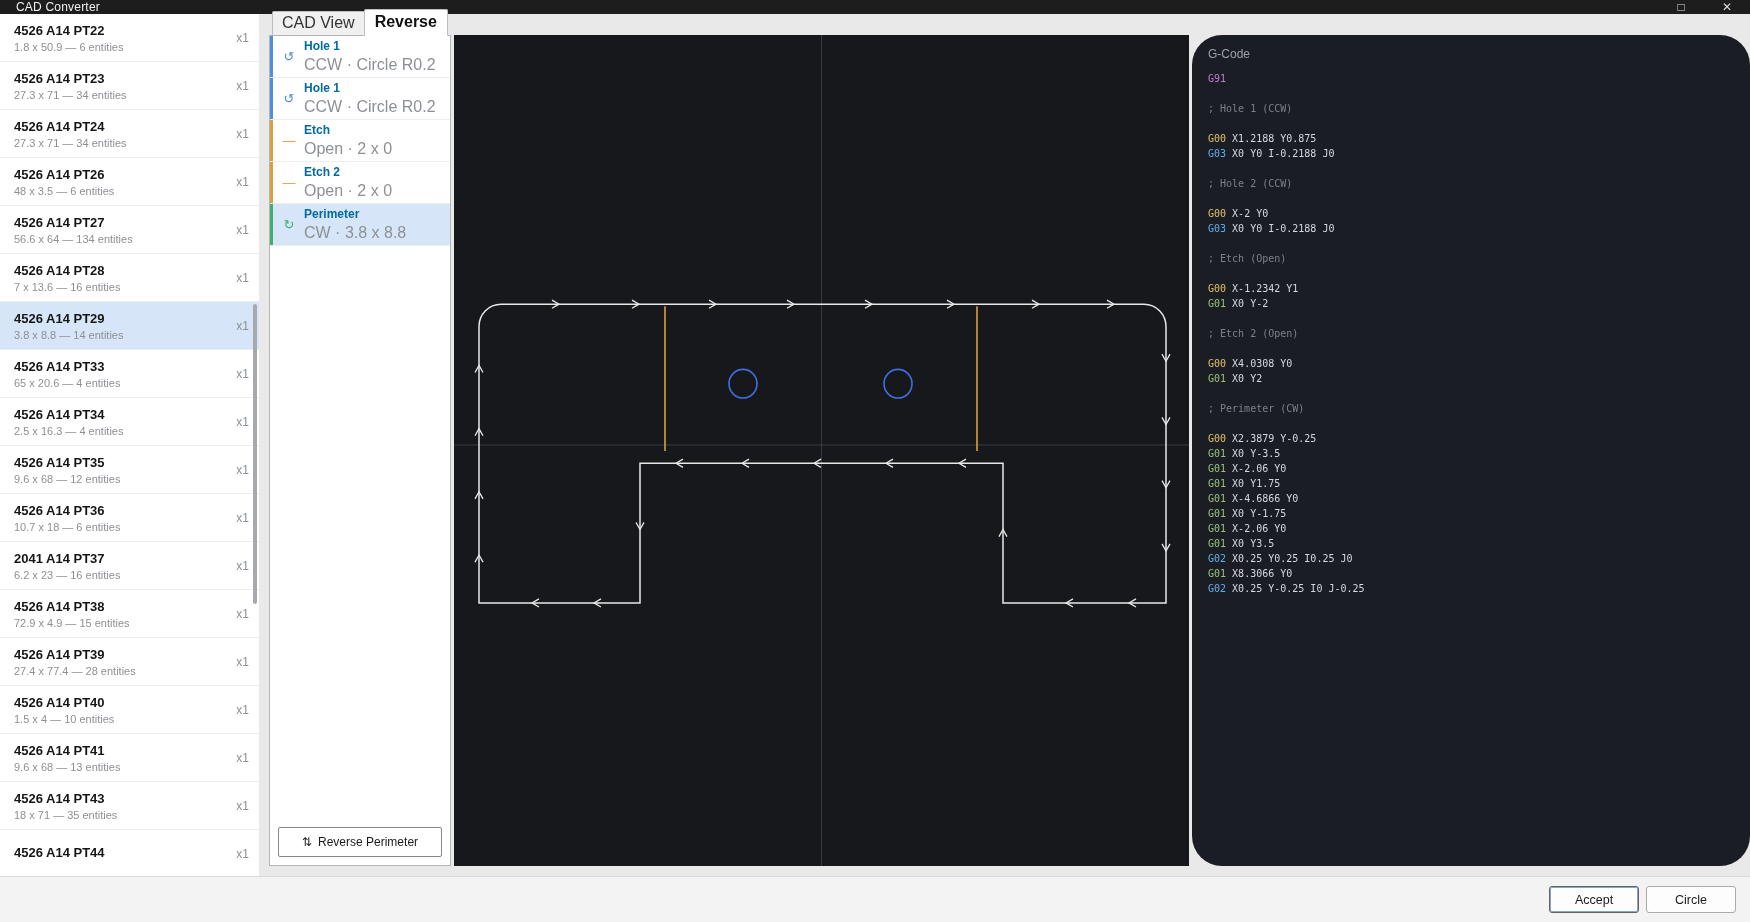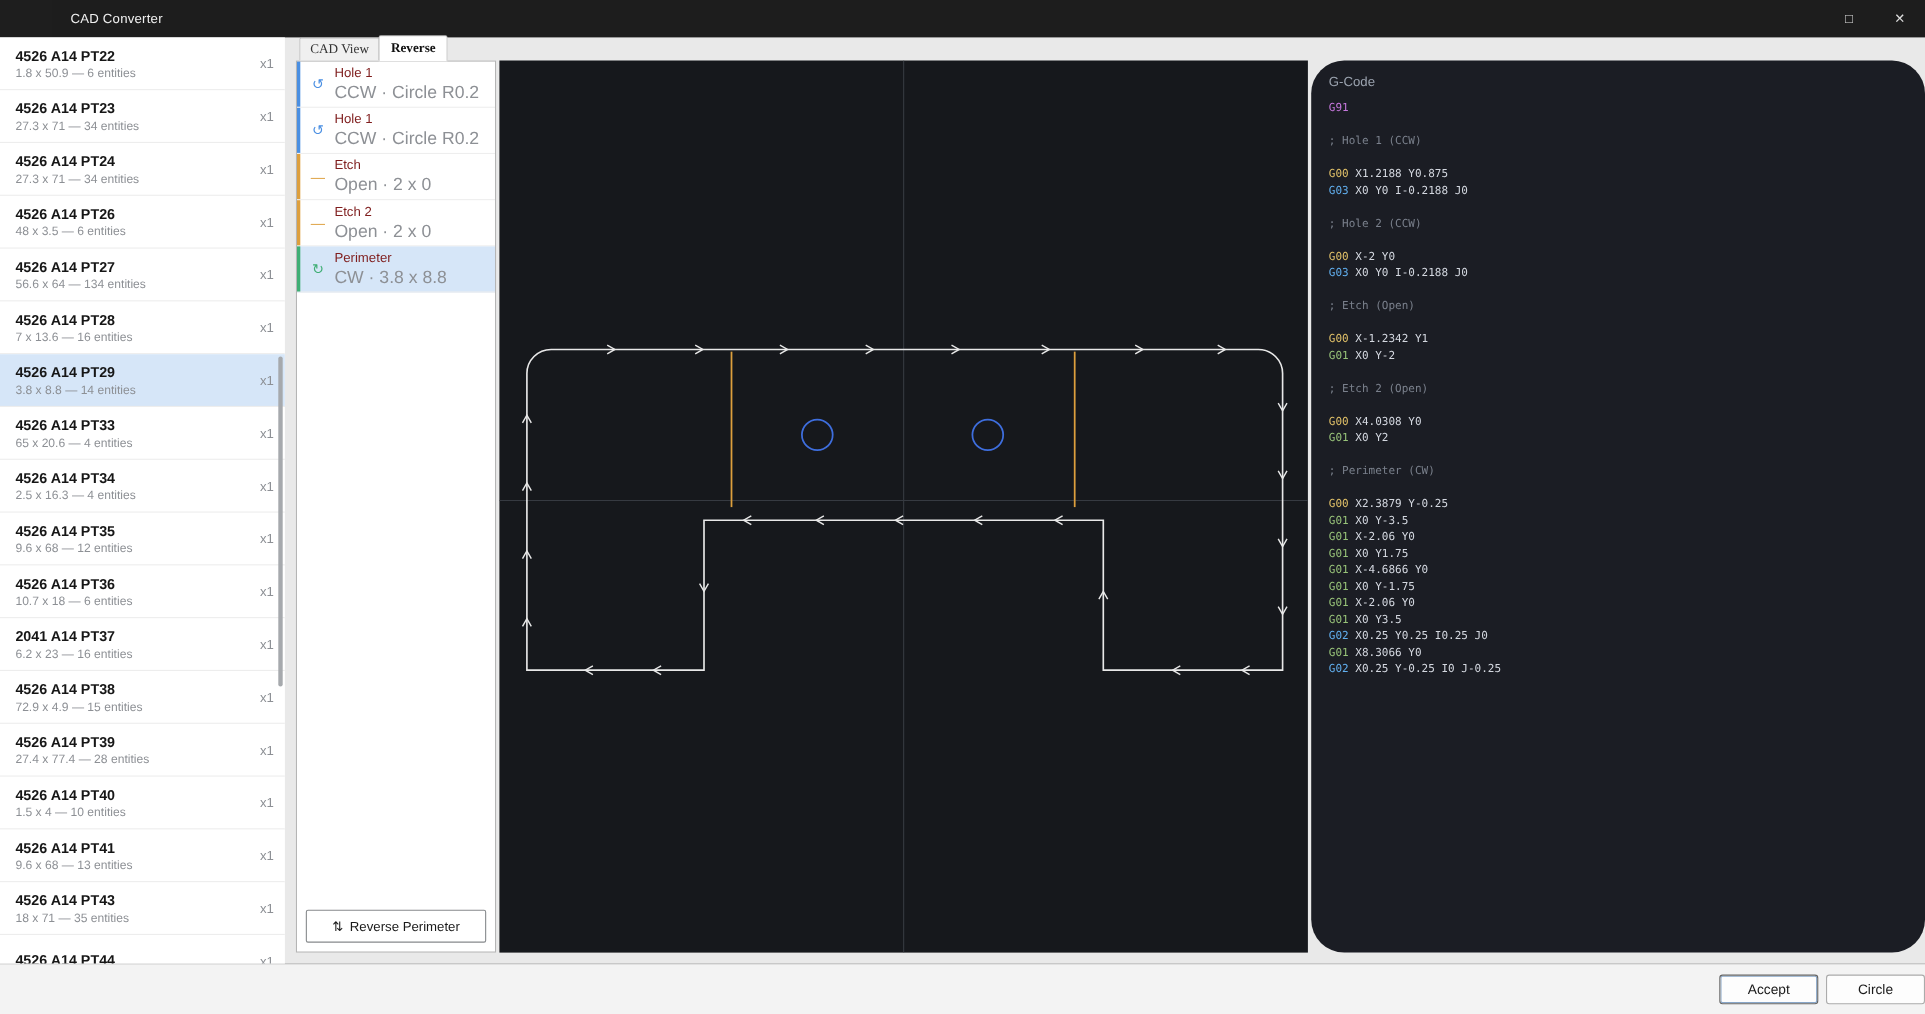--- a/index.html
+++ b/index.html
@@ -1,50 +1,50 @@
 <!DOCTYPE html>
 <html style="--accent_selection: #d6e6f8; --canvas_bg: #16181c; --gcode_bg: #1b1d24; --gcode_text: #d4d8e0; --gcode_rapid: #e0c068; --gcode_linear: #98c379; --gcode_arc: #61afef; --gcode_comment: #7a808c; --gcode_mode: #c678dd; --outline_color: #e8e8e8; --crosshair_color: #363a41; --etch_line_color: #dd9f3d; --hole_circle_color: #3e6ede;"><head>
 <meta charset="utf-8">
 <style>
   html,body{margin:0;padding:0;background:#1e1e1e;}
   body{width:1750px;height:922px;overflow:hidden;font-family:"Liberation Sans",sans-serif;}
   .window{width:1750px;height:922px;display:flex;flex-direction:column;}
 
   
-  .titlebar{height:34px;background:#1d1d1d;color:#f0f0f0;display:flex;align-items:center;flex:none;margin-left:48px;}
+  .titlebar{height:14px;background:#1d1d1d;color:#f0f0f0;display:flex;align-items:center;flex:none;}
   .titlebar-title{margin-left:16px;font-size:12px;letter-spacing:.2px;}
   .titlebar-controls{margin-left:auto;display:flex;height:100%;}
   .tb-btn{width:46px;height:100%;display:flex;align-items:center;justify-content:center;color:#dcdcdc;font-size:12px;cursor:default;}
 
   
   .main{flex:1;display:flex;background:#e9e9e9;min-height:0;}
 
   
   .parts-panel{width:259px;background:#fff;flex:none;position:relative;overflow:hidden;}
   .part-item{height:48px;display:flex;align-items:center;padding:0 10px 0 14px;box-sizing:border-box;border-bottom:1px solid #ededed;}
   .part-item.selected{background:var(--accent_selection,#d6e6f8);}
   .pi-text{flex:1;min-width:0;}
   .pi-name{font-size:13px;font-weight:bold;color:#161616;line-height:15px;white-space:nowrap;}
   .pi-detail{font-size:11px;color:#8d9095;margin-top:3px;white-space:nowrap;}
   .pi-qty{font-size:12px;color:#8d9095;margin-left:8px;}
   .parts-scrollbar{position:absolute;right:2px;top:290px;width:4px;height:300px;background:#a6a9ad;border-radius:2px;}
 
   
   .ops-col{width:182px;margin-left:10px;margin-bottom:10px;flex:none;display:flex;flex-direction:column;min-height:0;}
   .tabs-row{height:21px;display:flex;align-items:flex-end;padding-left:3px;flex:none;}
-  .tab{font-size:12px;color:#333;background:#f0f0f0;border:1px solid #bdbdbd;border-bottom:none;padding:2px 9px 3px;border-radius:2px 2px 0 0;margin-right:-1px;position:relative;cursor:default;font-family:Liberation Serif, serif;}
+  .tab{font-size:16px;color:#333;background:#f0f0f0;border:1px solid #bdbdbd;border-bottom:none;padding:2px 9px 3px;border-radius:2px 2px 0 0;margin-right:-1px;position:relative;cursor:default;}
   .tab.active{background:#fff;font-weight:bold;color:#111;padding:3px 10px 4px;margin-bottom:-1px;border-bottom:1px solid #fff;z-index:2;}
   .ops-panel{flex:1;background:#fff;border:1px solid #b5b5b5;display:flex;flex-direction:column;min-height:0;}
   .ops-list{flex:1;min-height:0;}
   .op-item{height:42px;display:flex;align-items:center;border-bottom:1px solid #eee;position:relative;padding-left:10px;box-sizing:border-box;}
   .op-item::before{content:"";position:absolute;left:0;top:0;bottom:0;width:3px;background:var(--op-color,#999);}
   .op-item.selected{background:var(--accent_selection,#d6e6f8);}
   .op-icon{width:18px;flex:none;text-align:center;font-size:13px;color:var(--op-color,#999);margin-right:6px;}
   .op-text{min-width:0;}
-  .op-name{font-size:12px;font-weight:normal;color:#7f1d1d;line-height:13px;}
+  .op-name{font-size:12px;font-weight:bold;color:#0369a1;line-height:13px;}
   .op-detail{font-size:16px;color:#8d9095;margin-top:3px;white-space:nowrap;}
   .reverse-btn{margin:8px;height:30px;flex:none;background:#fff;border:1px solid #86898c;border-radius:2px;font-family:"Liberation Sans",sans-serif;font-size:12px;color:#1a1a1a;display:flex;align-items:center;justify-content:center;gap:6px;cursor:default;}
   .rev-icon{font-size:12px;}
 
   
   .canvas-wrap{width:735px;flex:none;margin-left:3px;margin-top:21px;margin-bottom:10px;background:var(--canvas_bg,#16181c);}
   .canvas-wrap svg{display:block;width:100%;height:100%;}
   .crosshair{stroke:var(--crosshair_color,#363a41);stroke-width:1;}
   .outline{fill:none;stroke:var(--outline_color,#e8e8e8);stroke-width:1.5;}
   .etch-line{stroke:var(--etch_line_color,#dd9f3d);stroke-width:1.6;}
@@ -57,21 +57,21 @@
   .gcode-lines{font-family:"DejaVu Sans Mono",monospace;font-size:10px;line-height:15px;white-space:pre;}
   .gline{height:15px;}
   .gline.comment{color:var(--gcode_comment,#7a808c);}
   .gline.mode{color:var(--gcode_mode,#c678dd);}
   .gline.rapid .cmd{color:var(--gcode_rapid,#e0c068);}
   .gline.linear .cmd{color:var(--gcode_linear,#98c379);}
   .gline.arc .cmd{color:var(--gcode_arc,#61afef);}
   .gline .args{color:var(--gcode_text,#d4d8e0);}
 
   
-  .bottombar{height:45px;flex:none;background:#f3f3f3;border-top:1px solid #d9d9d9;display:flex;align-items:center;justify-content:flex-end;gap:7px;}
+  .bottombar{height:45px;flex:none;background:#f3f3f3;border-top:1px solid #d9d9d9;display:flex;align-items:center;justify-content:flex-end;gap:7px;padding-right:14px;}
   .btn{width:90px;height:27px;background:#fdfdfd;border:1px solid #ababab;border-radius:3px;font-family:"Liberation Sans",sans-serif;font-size:12.5px;color:#1a1a1a;cursor:default;}
   .btn.primary{border-color:#636363;box-shadow:0 0 0 1px #88a6c8 inset;}
 </style>
 </head>
 <body>
 
 <div class="window">
 
   <div class="titlebar">
     <span class="titlebar-title">CAD Converter</span>

